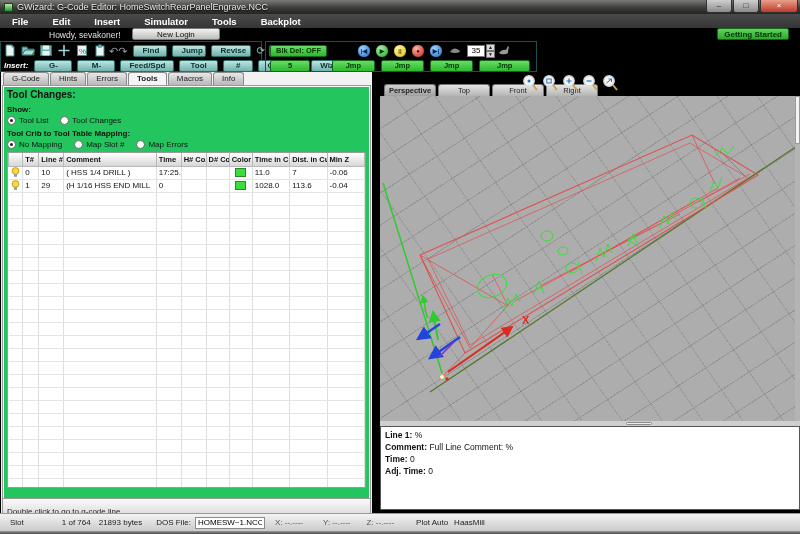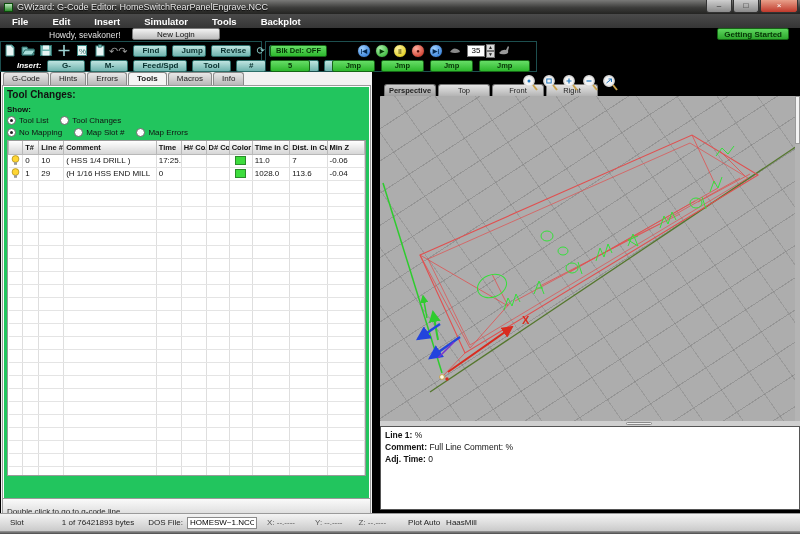--- a/index.html
+++ b/index.html
@@ -196,21 +196,21 @@
             <rect x="5.5" y="0.8" width="3" height="2.4" fill="#6fb3ae" stroke="#2d6f6a" stroke-width=".6"></rect>
           </svg>
         <span class="arc">↶</span>
         <span class="arc">↷</span>
         <button class="teal-btn" style="margin-left:6px;width:34px;">Find</button>
         <button class="teal-btn" style="width:34px;">Jump</button>
         <button class="teal-btn" style="width:40px;">Revise</button>
         <span class="arc" style="color:#8fd0cc;font-size:10px;">⟳</span>
         <button class="teal-btn" style="width:38px;margin-left:4px;">Setup</button>
       </div>
-      <div class="tb-row" style="top:16px;margin-left:13px;">
+      <div class="tb-row" style="top:16px;">
         <span id="insert-label">Insert:</span>
         <button class="teal-btn">G-Code</button>
         <button class="teal-btn">M-Code</button>
         <button class="teal-btn">Feed/Spd</button>
         <button class="teal-btn">Tool Chng</button>
         <button class="teal-btn"># Var</button>
         <button class="teal-btn">Custom</button>
         <button class="teal-btn">Wizards</button>
       </div>
     </div>
@@ -263,20 +263,21 @@
       <div id="tool-changes-title">Tool Changes:</div>
 
       <div class="section-label">Show:</div>
       <div class="radio-row">
         <span class="radio checked"></span>
         <span class="radio-label">Tool List</span>
         <span class="radio"></span>
         <span class="radio-label">Tool Changes</span>
       </div>
 
+      <div class="section-label">Tool Crib to Tool Table Mapping:</div>
       <div class="radio-row">
         <span class="radio checked"></span>
         <span class="radio-label">No Mapping</span>
         <span class="radio"></span>
         <span class="radio-label">Map Slot #</span>
         <span class="radio"></span>
         <span class="radio-label">Map Errors</span>
       </div>
 
 
@@ -770,28 +771,29 @@
         <div id="vp-thumb"></div>
       </div>
 
     <div id="splitter">
       <div id="splitter-handle"></div>
     </div>
 
     <div id="info-panel">
       <div class="info-line"><b>Line 1:</b> <span>%</span></div>
       <div class="info-line"><b>Comment:</b> <span>Full Line Comment: %</span></div>
+      <div class="info-line"><b>Time:</b> <span>0</span></div>
       <div class="info-line"><b>Adj. Time:</b> <span>0</span></div>
     </div>
   </div>
 
   <div id="statusbar">
     <span class="sp" style="margin-left:10px;">Slot</span>
     <span class="sp" style="margin-left:38px;">1 of 764</span>
-    <span class="sp" style="margin-left:0;">21893 bytes</span>
+    <span class="sp" style="margin-left:8px;">21893 bytes</span>
     <span class="sp" style="margin-left:14px;">DOS File:</span>
     <input id="dos-input" style="margin-left: 4px;" value="HOMESW~1.NCC">
     <span class="sp" style="margin-left:10px;color:#555;">X:  --.----</span>
     <span class="sp" style="margin-left:20px;color:#555;">Y:  --.----</span>
     <span class="sp" style="margin-left:16px;color:#555;">Z:  --.----</span>
     <span class="sp" style="margin-left:22px;">Plot Auto</span>
     <span class="sp" style="margin-left:6px;">HaasMill</span>
   </div>
   <div id="bottom-edge"></div>
 </div>

